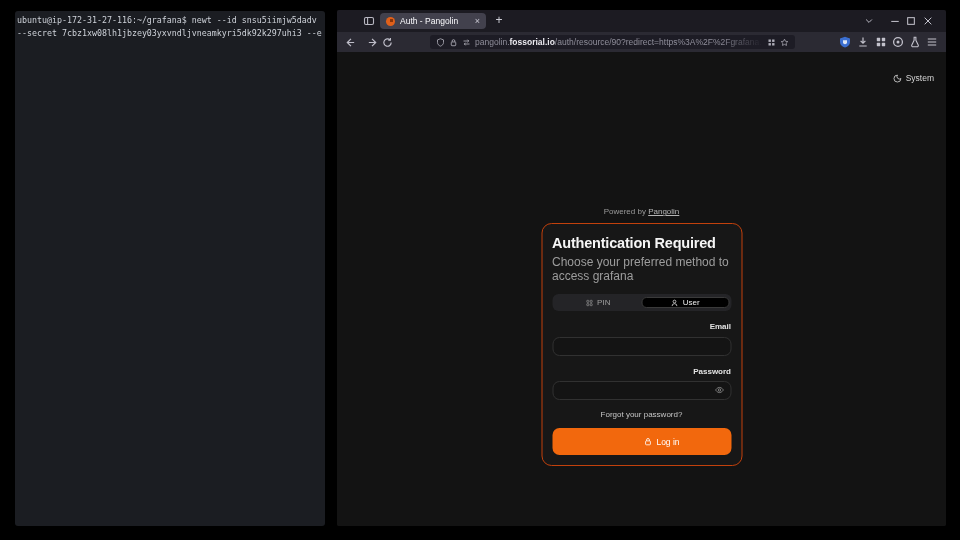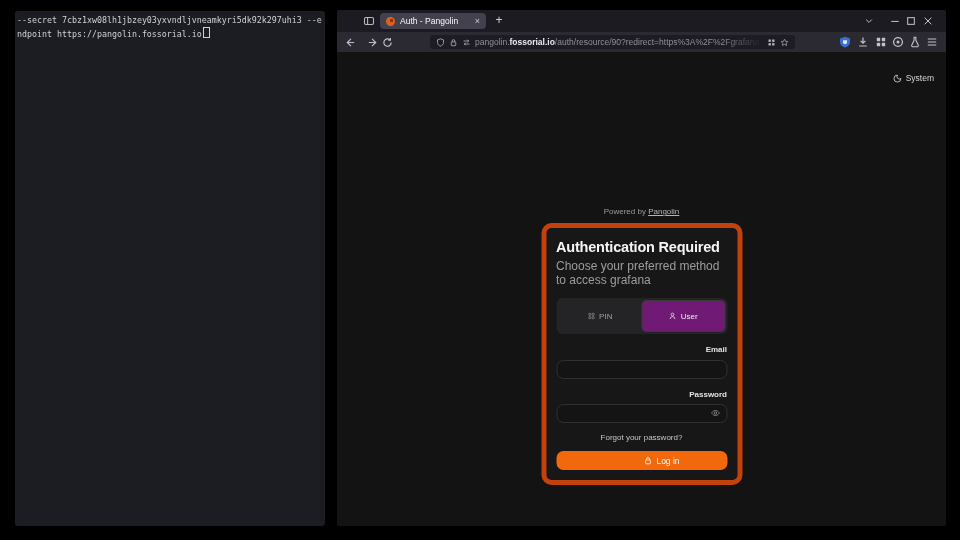--- a/index.html
+++ b/index.html
@@ -40,45 +40,45 @@
   .ti1{left:502px;} .ti2{left:520px;} .ti3{left:538px;} .ti4{left:555px;} .ti5{left:572px;} .ti6{left:589px;}
 
   
   .content{position:absolute;left:0;top:42px;right:0;bottom:0;background:#131313;margin-top:12px;}
   .theme-toggle{position:absolute;right:12px;top:9px;display:flex;align-items:center;gap:4px;color:#d6d6d6;font-size:8.5px;}
   .theme-toggle svg{width:9px;height:9px;}
   .powered{position:absolute;top:143px;left:0;right:0;text-align:center;font-size:8px;color:#9a9a9a;}
   .powered a{color:#b5b5b5;text-decoration:underline;}
 
   .card{position:absolute;top:159px;left:50%;transform:translateX(-50%);width:201px;box-sizing:border-box;
-    background:#171717;border:5px solid #c2410c;border-radius:10px;padding:11px 10px 10px 10px;}
+    background:#171717;border:1px solid #c2410c;border-radius:10px;padding:11px 10px 10px 10px;}
   .card-title{font-size:14.5px;font-weight:bold;color:#f5f5f5;letter-spacing:-0.2px;}
   .card-sub{font-size:12px;color:#9d9d9d;margin-top:4px;}
-  .tabs{margin-top:11px;height:36px;background:#242427;border-radius:6px;padding:2px;box-sizing:border-box;display:flex;}
+  .tabs{margin-top:11px;height:17px;background:#242427;border-radius:6px;padding:2px;box-sizing:border-box;display:flex;align-items:center;}
   .tabtrig{flex:1;display:flex;align-items:center;justify-content:center;gap:4px;font-size:8px;color:#9f9f9f;border-radius:5px;border:1px solid transparent;box-sizing:border-box;}
   .tabtrig svg{width:8px;height:8px;}
-  .tabtrig.active{background:#701a75;border-color:#3a3a3a;color:#ededed;}
+  .tabtrig.active{background:#000000;border-color:#3a3a3a;color:#ededed;}
   .flabel{font-size:8px;font-weight:bold;color:#e3e3e3;margin-top:11px;text-align:right;}
   .fwrap{position:relative;margin-top:4px;}
   .finput{width:100%;height:19px;background:#141414;border:1px solid #313131;border-radius:7px;box-sizing:border-box;
     color:#e0e0e0;font-size:8.5px;padding:0 6px;outline:none;font-family:"Liberation Sans",sans-serif;}
   .eye{position:absolute;right:7px;top:5px;width:10px;height:10px;color:#8f8f8f;}
   .forgot{text-align:center;font-size:8px;color:#c6c6c6;margin-top:10px;}
-  .login{margin-top:9px;height:19px;background:#f2680d;border-radius:7px;display:flex;align-items:center;justify-content:center;gap:4px;color:#fff;font-size:8.5px;padding-left:40px;}
+  .login{margin-top:9px;height:27px;background:#f2680d;border-radius:7px;display:flex;align-items:center;justify-content:center;gap:4px;color:#fff;font-size:8.5px;padding-left:40px;}
   .login svg{width:9px;height:9px;}
   svg{display:block;}
 </style>
 </head>
 <body>
 
 <div class="screen">
 
   <div class="terminal">
+    <div class="tline">ubuntu@ip-172-31-27-116:~/grafana$ newt --id snsu5iimjw5dadv</div>
     <div class="tline">--secret 7cbz1xw08lh1jbzey03yxvndljvneamkyri5dk92k297uhi3 --e</div>
-    <div class="tline"><span>ndpoint https://pangolin.fossorial.io</span><span class="cursor"></span></div>
   </div>
 
   <div class="browser">
 
     <div class="tabstrip">
       <span class="fxview">
         <svg viewBox="0 0 12 12">
             <rect x="1.5" y="2.5" width="9" height="7" rx="1.5" fill="none" stroke="currentColor" stroke-width="1.1"></rect>
             <path d="M4.6 2.5v7" stroke="currentColor" stroke-width="1.1"></path>
           </svg>

